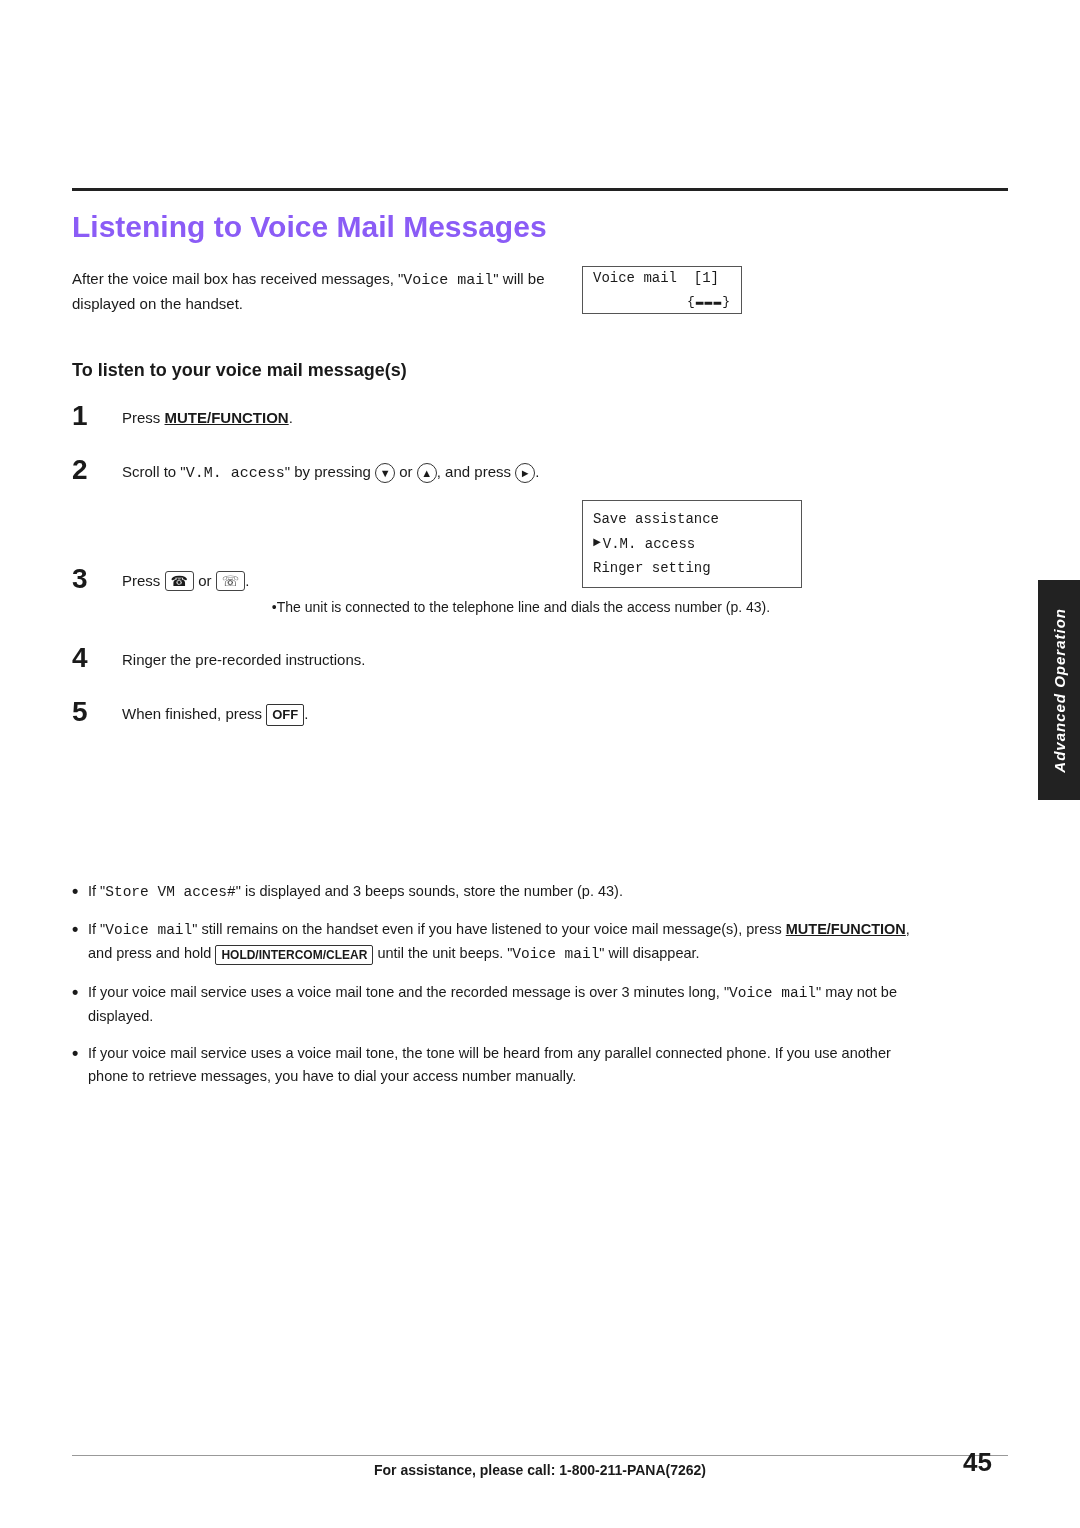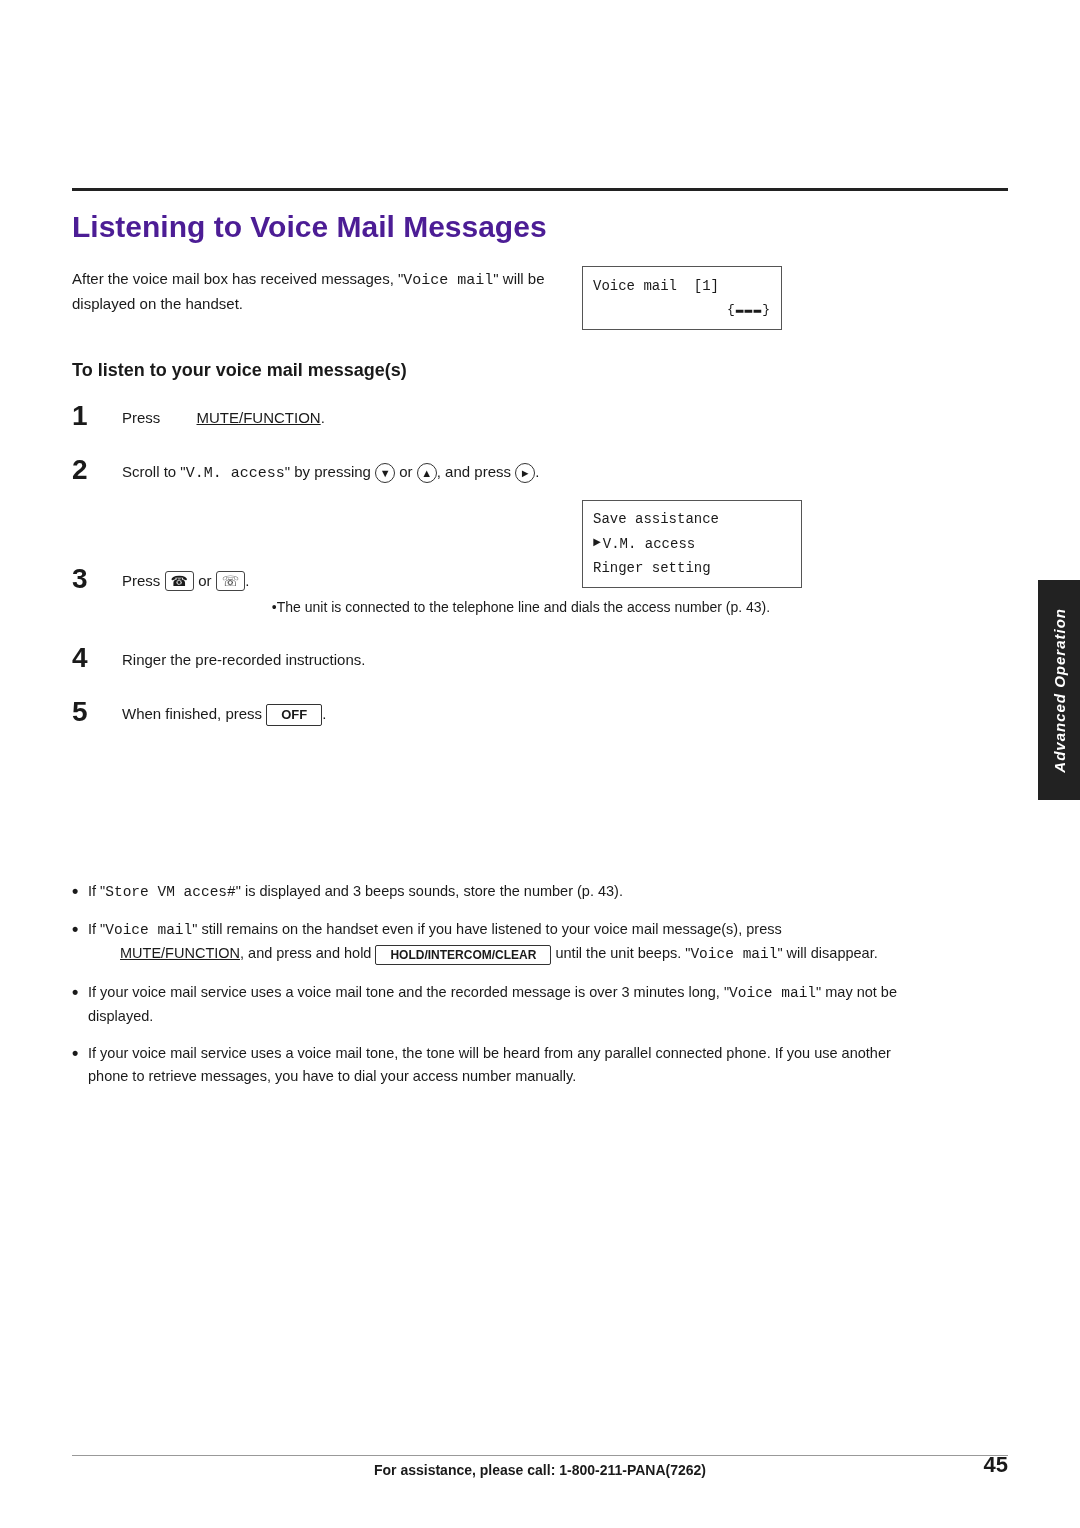--- a/index.html
+++ b/index.html
@@ -31,21 +31,21 @@
       background: #222;
     }
 
     
     .page-title {
       position: absolute;
       top: 210px;
       left: 72px;
       font-size: 30px;
       font-weight: bold;
-      color: #4c1d95;
+      color: #8b5cf6;
     }
 
     
     .intro-text {
       position: absolute;
       top: 268px;
       left: 72px;
       width: 490px;
       font-size: 15px;
       line-height: 1.5;
@@ -53,23 +53,23 @@
 
     .mono {
       font-family: 'Courier New', Courier, monospace;
     }
 
     
     .voicemail-box {
       position: absolute;
       top: 266px;
       left: 582px;
-      width: 200px;
+      width: 160px;
       border: 1.5px solid #555;
-      padding: 8px 10px;
+      padding: 0 10px;
       font-family: 'Courier New', Courier, monospace;
       font-size: 14px;
       line-height: 1.7;
       background: #fff;
     }
 
     .voicemail-box .signal-bars {
       text-align: right;
       font-size: 13px;
       letter-spacing: 1px;
@@ -211,36 +211,35 @@
       left: 0;
       right: 0;
       text-align: center;
       font-size: 14px;
       font-weight: bold;
     }
 
     .page-number {
       position: absolute;
       bottom: 50px;
-      right: 72px;
-      font-size: 22px;
+      right: 88px;
+      font-size: 26px;
       font-weight: bold;
     }
 
     .keycap-bold {
-      font-weight: normal;
+      font-weight: bold;
       text-decoration: underline;
       font-family: Arial, Helvetica, sans-serif;
-      margin-left: 32px;
     }
 
     .bordered-key {
       display: inline-block;
       border: 1.5px solid #333;
-      padding: 0 14px;
+      padding: 0 5px;
       border-radius: 2px;
       font-weight: bold;
       font-size: 13px;
       font-family: Arial, Helvetica, sans-serif;
       vertical-align: middle;
       line-height: 1.5;
     }
 
     .nav-icon {
       display: inline-block;

